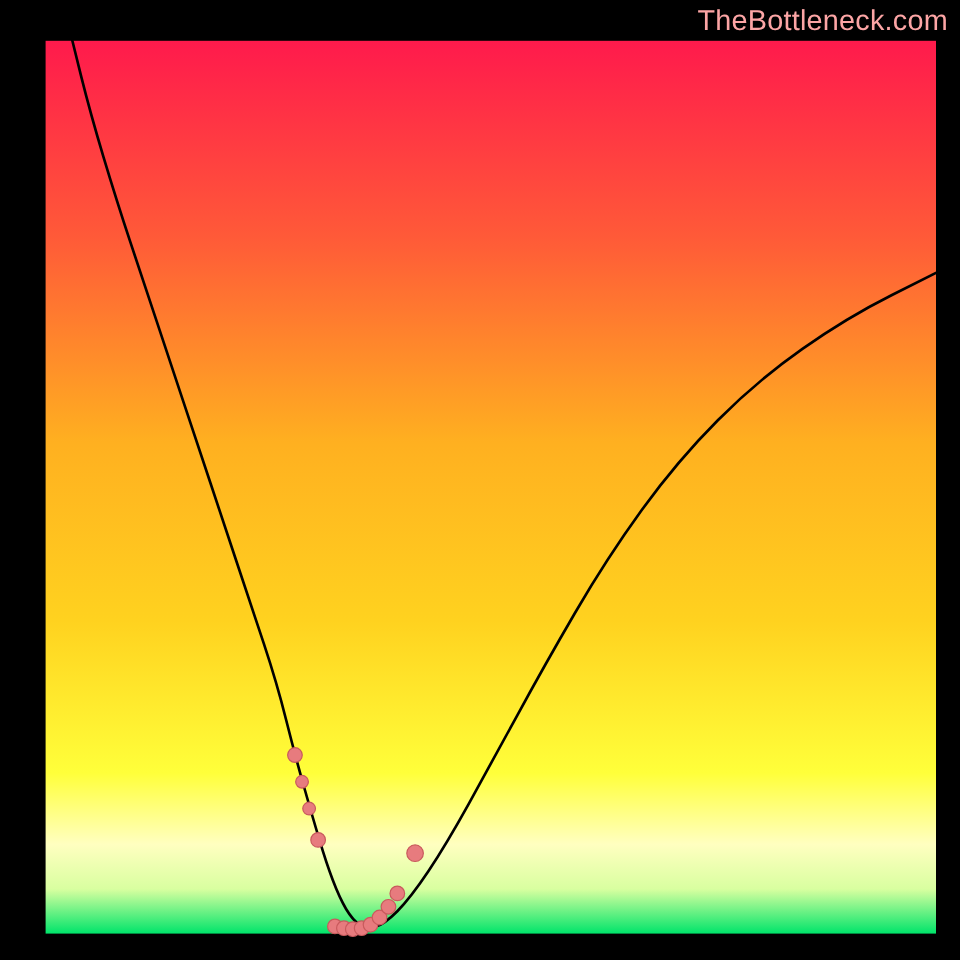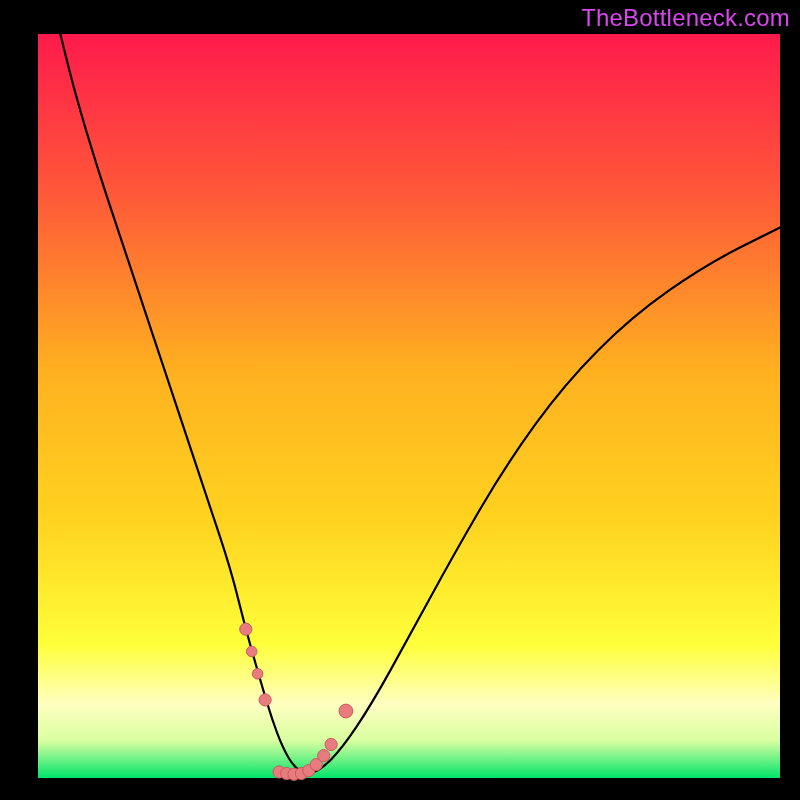--- a/index.html
+++ b/index.html
@@ -14,21 +14,21 @@
   .stage {
     position: relative;
     width: 800px;
     height: 800px;
     background: #000;
   }
   .watermark {
     position: absolute;
     top: 4px;
     right: 10px;
-    color: #d946ef;
+    color: #fca5a5;
     font-size: 24px;
     font-weight: 500;
     letter-spacing: 0.2px;
     user-select: none;
   }
   svg {
     position: absolute;
     top: 0;
     left: 0;
   }

